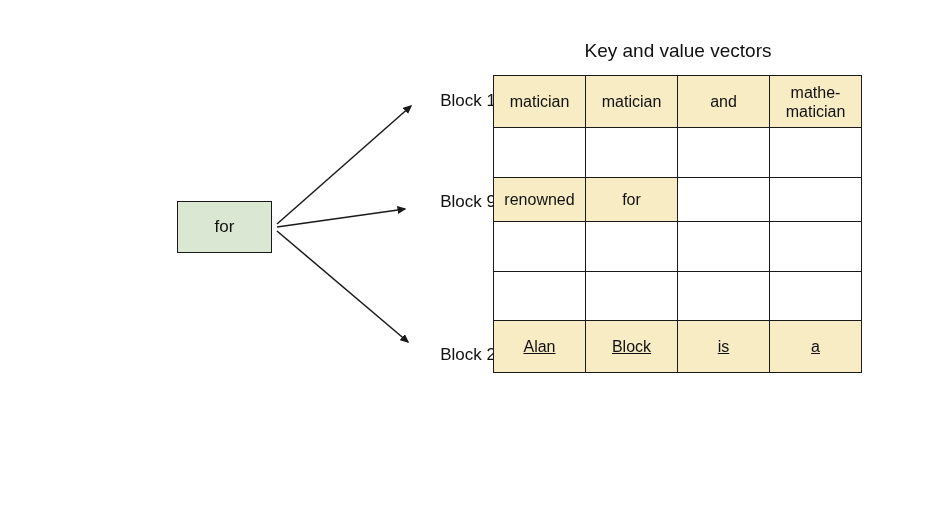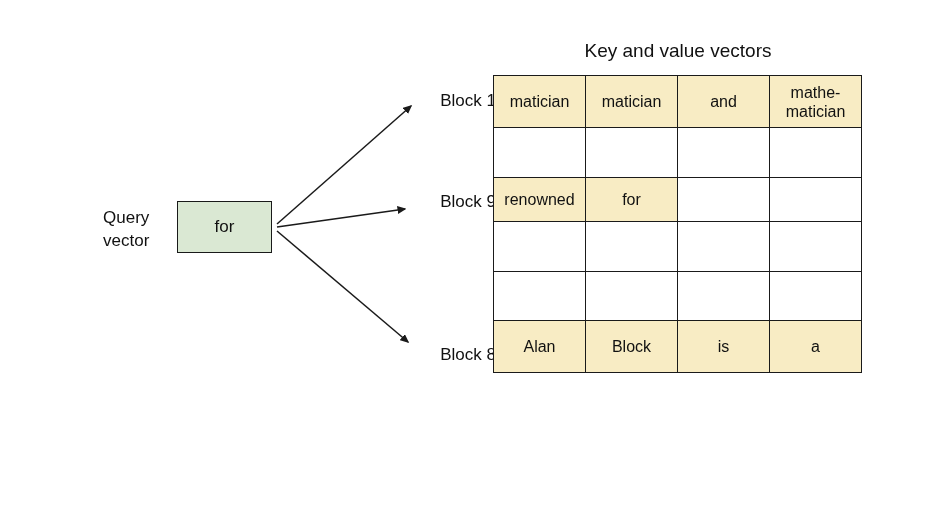--- a/index.html
+++ b/index.html
@@ -90,50 +90,48 @@
     white-space: pre-line;
     background: #ffffff;
     padding: 0;
   }
   table.kv td.hl { background: var(--hl); }
   table.kv tr:nth-child(1) td { height: 52px; }
   table.kv tr:nth-child(2) td { height: 50px; }
   table.kv tr:nth-child(3) td { height: 44px; }
   table.kv tr:nth-child(4) td { height: 50px; }
   table.kv tr:nth-child(5) td { height: 49px; }
-  table.kv tr:nth-child(6) td { height: 52px; }
+  table.kv tr:nth-child(6) td { height: 52px; text-decoration: underline; }
 </style>
 </head>
 <body>
 
 <div class="canvas">
 
   <div class="diagram-title">Key and value vectors</div>
 
-  <div class="query-label">Query
-vector</div>
 
   <div class="query-box">
     <span>for</span>
   </div>
 
   <svg class="arrows" viewBox="0 0 952 531" xmlns="http://www.w3.org/2000/svg">
     <defs>
       <marker id="ah" markerWidth="9" markerHeight="8" refX="7.5" refY="4" orient="auto" markerUnits="userSpaceOnUse">
         <path d="M0,0 L9,4 L0,8 z" fill="#1a1a1a"></path>
       </marker>
     </defs>
     <line x1="277" y1="224" x2="411" y2="106" stroke="#1a1a1a" stroke-width="1.5" marker-end="url(#ah)"></line>
     <line x1="277" y1="227" x2="405" y2="209" stroke="#1a1a1a" stroke-width="1.5" marker-end="url(#ah)"></line>
     <line x1="277" y1="231" x2="408" y2="342" stroke="#1a1a1a" stroke-width="1.5" marker-end="url(#ah)"></line>
   </svg>
 
   <div class="block-label b1">Block 1</div>
   <div class="block-label b2">Block 9</div>
-  <div class="block-label b0">Block 8</div>
+  <div class="block-label b0">Block 2</div>
 
   <table class="kv">
     <tbody>
         <tr>
           <td class="hl">matician</td>
           <td class="hl">matician</td>
           <td class="hl">and</td>
           <td class="hl">mathe-
 matician</td>
         </tr>

